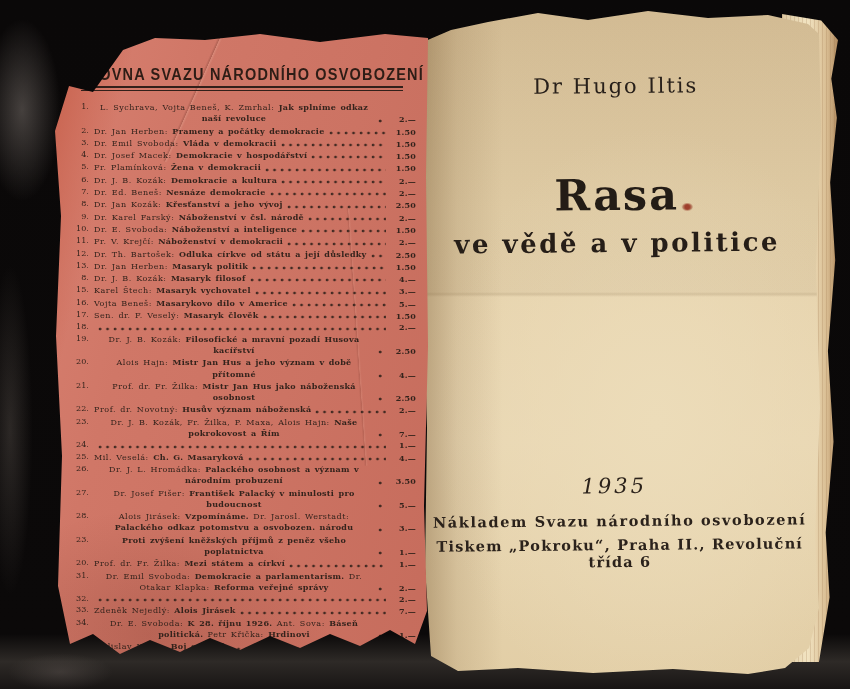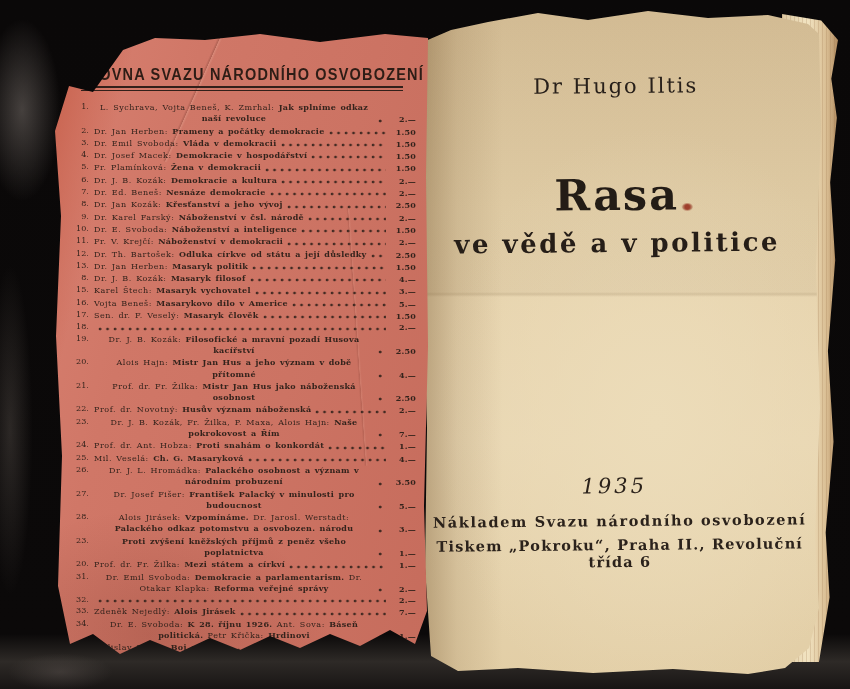--- a/index.html
+++ b/index.html
@@ -240,21 +240,20 @@
           <span class="price">2.—</span>
         </div>
         <div class="book-item">
           <span class="num">23.</span>
           <span class="body"><span class="au">Dr. J. B. Kozák, Fr. Žilka, P. Maxa, Alois Hajn: </span><span class="tt">Naše pokrokovost a Řím</span></span>
           <span class="leader"></span>
           <span class="price">7.—</span>
         </div>
         <div class="book-item">
           <span class="num">24.</span>
-          <span class="body"><span class="au">Prof. dr. Ant. Hobza: </span><span class="tt">Proti snahám o konkordát</span></span>
           <span class="leader"></span>
           <span class="price">1.—</span>
         </div>
         <div class="book-item">
           <span class="num">25.</span>
           <span class="body"><span class="au">Mil. Veselá: </span><span class="tt">Ch. G. Masaryková</span></span>
           <span class="leader"></span>
           <span class="price">4.—</span>
         </div>
         <div class="book-item">

